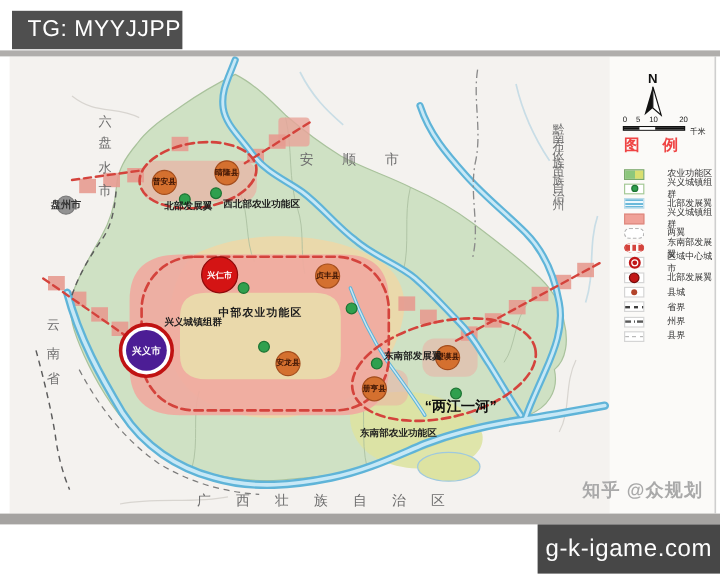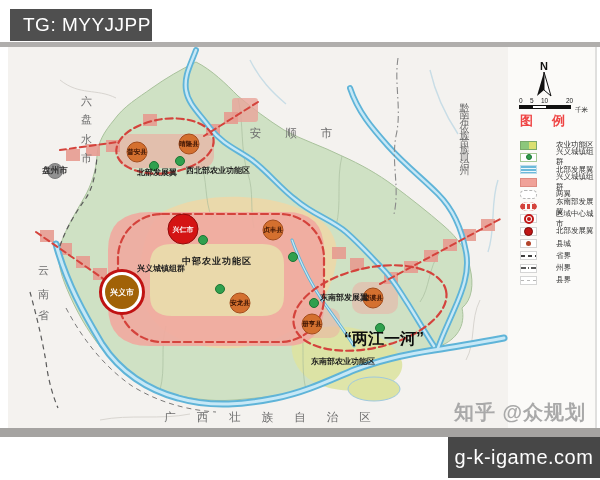--- a/index.html
+++ b/index.html
@@ -3,36 +3,36 @@
 <meta charset="utf-8">
 <style>
   html,body{margin:0;padding:0;}
   body{width:600px;height:480px;position:relative;overflow:hidden;background:#ffffff;
        font-family:"Liberation Sans","DejaVu Sans",sans-serif;}
   
   .tg-box{position:absolute;left:10px;top:9px;width:142px;height:32px;background:#4f4f4f;z-index:9;
           color:#fff;font-size:19px;line-height:32px;padding-left:13px;box-sizing:border-box;letter-spacing:.5px;}
   .site-box{position:absolute;left:448px;top:437px;width:152px;height:41px;background:#474747;z-index:9;
             color:#fdfdfd;font-size:20px;display:flex;align-items:center;justify-content:center;letter-spacing:.5px;}
-  .watermark{position:absolute;right:14px;top:399px;z-index:8;color:#a9a9a9;font-size:20px;font-weight:600;letter-spacing:1px;}
+  .watermark{position:absolute;right:14px;top:399px;z-index:8;color:#a9a9a9;font-size:15px;font-weight:600;letter-spacing:1px;}
   
   svg.map{position:absolute;left:0;top:0;z-index:0;}
   
   .mlabel{position:absolute;z-index:3;white-space:nowrap;transform:translate(-50%,-50%);color:#1c1c1c;}
   .zone{font-size:8px;font-weight:700;}
   .zone-big{font-size:9px;font-weight:700;letter-spacing:1px;}
-  .rivers-note{font-size:16px;font-weight:800;color:#0d0d0d;}
+  .rivers-note{font-size:12px;font-weight:800;color:#0d0d0d;}
   .nbr{color:#6e6e6e;z-index:2;}
   .nbr-h{font-size:11.5px;}
   .vert{writing-mode:vertical-rl;text-orientation:upright;transform:translateX(-50%);}
   
   .city{position:absolute;z-index:2;border-radius:50%;display:flex;align-items:center;justify-content:center;
         transform:translate(-50%,-50%);box-sizing:border-box;white-space:nowrap;}
   .city-center{width:46px;height:46px;background:#fff;border:3px solid #c01212;padding:3px;}
-  .city-center .core{width:100%;height:100%;border-radius:50%;background:#a16207;display:flex;align-items:center;justify-content:center;
+  .city-center .core{width:100%;height:100%;border-radius:50%;background:#4c1d95;display:flex;align-items:center;justify-content:center;
                      color:#fff;font-size:8px;font-weight:700;}
   .city-pivot{width:31px;height:31px;background:#d41414;border:1.5px solid #8f0b0b;color:#fff;font-size:7px;font-weight:700;}
   .county{width:21px;height:21px;background:#d4702f;border:1.5px solid #a34d1d;color:#3c1404;font-size:6.5px;font-weight:700;}
   .graycity{width:16px;height:16px;background:#929292;border:1px solid #7c7c7c;}
   .graycity .glabel{position:absolute;left:50%;top:50%;transform:translate(-50%,-50%);font-size:8.5px;font-weight:700;color:#343434;}
   .agri-dot{position:absolute;z-index:2;width:10px;height:10px;border-radius:50%;background:#30a04e;border:1.5px solid #1d7433;
             transform:translate(-50%,-50%);box-sizing:border-box;}
   
   .compass{position:absolute;left:531px;top:60px;z-index:4;width:26px;text-align:center;}
   .compass .n{font-size:11px;font-weight:700;color:#111;}
@@ -185,21 +185,21 @@
 <div class="mlabel nbr nbr-h" style="left:303px;top:133px;letter-spacing:24px;">安顺市</div>
 <div class="mlabel nbr vert" style="left:464px;top:94px;font-size:10px;letter-spacing:7px;">黔南布依族苗族自治州</div>
 <div class="mlabel nbr vert" style="left:43px;top:258px;font-size:11px;letter-spacing:21px;">云南省</div>
 <div class="mlabel nbr nbr-h" style="left:278px;top:417px;letter-spacing:21px;">广西壮族自治区</div>
 
 <div class="mlabel zone" style="left:157px;top:132px;margin-top:40px;">北部发展翼</div>
 <div class="mlabel zone" style="left:218px;top:170px;">西北部农业功能区</div>
 <div class="mlabel zone" style="left:161px;top:268px;">兴义城镇组群</div>
 <div class="mlabel zone-big" style="left:217px;top:261px;">中部农业功能区</div>
 <div class="mlabel zone" style="left:344px;top:297px;">东南部发展翼</div>
-<div class="mlabel zone" style="left:343px;top:361px;font-family:Liberation Mono, monospace;">东南部农业功能区</div>
+<div class="mlabel zone" style="left:332px;top:361px;font-family:Liberation Mono, monospace;">东南部农业功能区</div>
 <div class="mlabel rivers-note" style="left:384px;top:339px;">“两江一河”</div>
 
 <div class="city graycity" style="left:55px;top:171px;">
   <span class="glabel">盘州市</span>
 </div>
 <div class="city city-center" style="left:122px;top:292px;">
   <span class="core">兴义市</span>
 </div>
 <div class="city city-pivot" style="left:183px;top:229px;">兴仁市</div>
 <div class="city county" style="left:137px;top:152px;">普安县</div>

